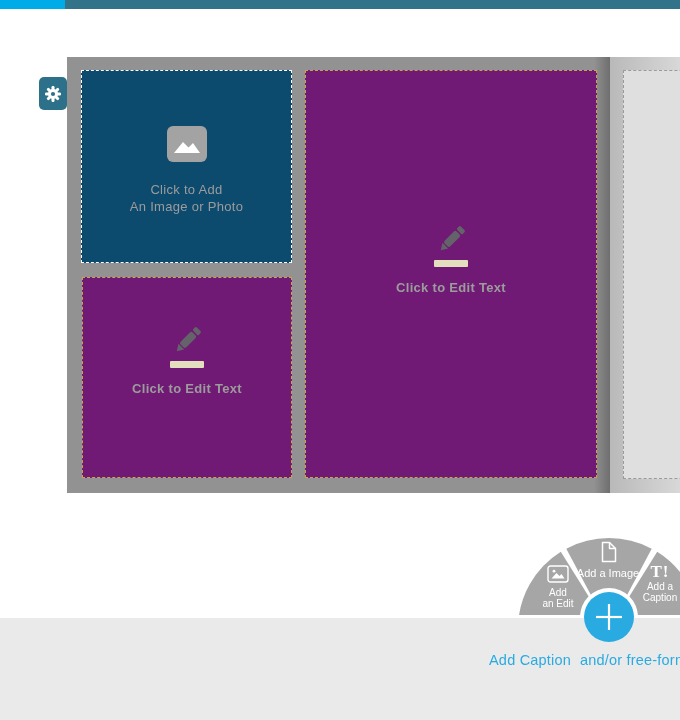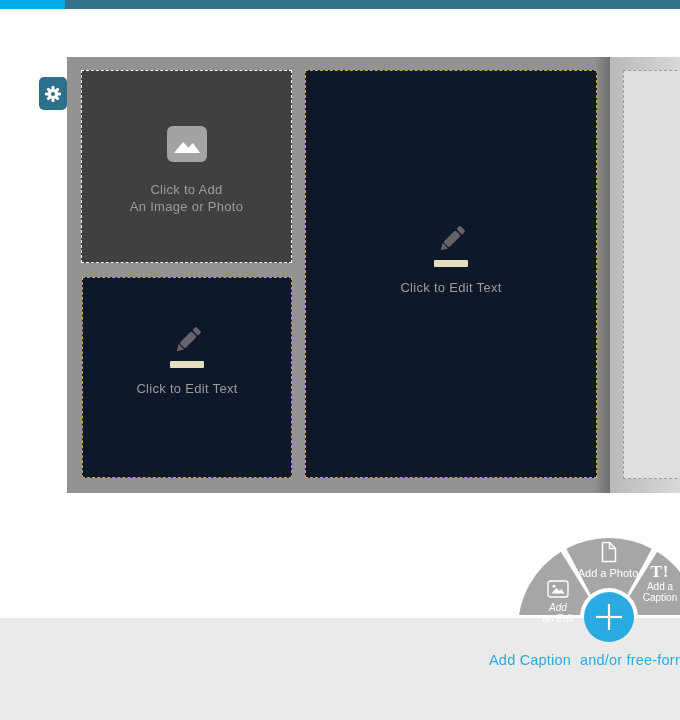--- a/index.html
+++ b/index.html
@@ -16,37 +16,37 @@
   .page1{position:absolute;left:67px;top:57px;width:543px;height:436px;background:#929292;}
   .spine{position:absolute;left:594px;top:57px;width:16px;height:436px;
          background:linear-gradient(to right,#929292,#6e6e6e);}
   .page2{position:absolute;left:610px;top:57px;width:70px;height:436px;
          background:linear-gradient(to right,#b9b9b9,#d8d8d8);}
   .page2-slot{position:absolute;left:623px;top:70px;width:75px;height:409px;background:#dfdfdf;
               border:1px dashed #9a9a9a;box-sizing:border-box;cursor:pointer;}
   
   .slot{position:absolute;box-sizing:border-box;display:flex;flex-direction:column;
         align-items:center;justify-content:center;text-align:center;cursor:pointer;}
-  .photo-slot{left:81px;top:70px;width:211px;height:193px;background:#404040;
+  .photo-slot{left:81px;top:70px;width:211px;height:193px;background:#0c4a6e;
               border:1px dashed #ffffff;padding-top:8px;}
-  .text-slot{background:#0f172a;border:1px dashed #c9a548;}
+  .text-slot{background:#701a75;border:1px dashed #c9a548;font-weight:bold;}
   .text-slot-small{left:82px;top:277px;width:210px;height:201px;padding-bottom:34px;}
   .text-slot-large{left:305px;top:70px;width:292px;height:408px;padding-bottom:28px;}
   .slot-text{color:#9c9c9c;font-size:13px;line-height:17px;letter-spacing:.3px;}
   .photo-slot .slot-text{margin-top:19px;}
   .underline-bar{width:34px;height:7px;background:#e3debe;border-radius:1px;margin-top:2px;}
   .text-slot .slot-text{margin-top:12px;}
   
   .band{position:absolute;left:0;top:618px;width:680px;height:102px;background:#eaeaea;z-index:1;}
   
   .fan{position:absolute;left:518px;top:538px;z-index:2;}
   .wedge-item{position:absolute;z-index:3;text-align:center;color:#fff;cursor:pointer;}
   .wedge-label{font-size:10px;line-height:11px;color:#fff;}
   .wedge-label-lg{font-size:11px;line-height:12px;color:#fff;}
-  .menu-add-image{left:528px;top:580px;width:60px;font-style:italic;}
+  .menu-add-image{left:528px;top:565px;width:60px;}
   .menu-add-page{left:568px;top:541px;width:80px;}
   .menu-add-caption{left:630px;top:562px;width:60px;}
   .ticon{font-family:"Liberation Serif",serif;font-weight:bold;font-size:17px;line-height:19px;
          color:#fff;letter-spacing:1px;display:block;}
   .plus-btn{position:absolute;left:584px;top:592px;width:50px;height:50px;border-radius:50%;
             background:#29abe2;display:flex;align-items:center;justify-content:center;z-index:4;cursor:pointer;}
   
   .footer-text{position:absolute;left:489px;top:652px;z-index:2;white-space:nowrap;
                font-size:14.5px;color:#29abe2;letter-spacing:.2px;}
   .footer-tail{margin-left:9px;}
@@ -133,21 +133,21 @@
       <div>Add</div>
       <div>an Edit</div>
     </div>
   </div>
 
   <div class="wedge-item menu-add-page">
     <svg width="18" height="22" viewBox="0 0 18 22">
       <path d="M3.5 1.5 H10.5 L16.5 7.5 V20.5 H3.5 Z" fill="none" stroke="#ffffff" stroke-width="1.5" stroke-linejoin="round"></path>
       <path d="M10.5 1.5 V7.5 H16.5" fill="none" stroke="#ffffff" stroke-width="1.5" stroke-linejoin="round"></path>
     </svg>
-    <div class="wedge-label-lg">Add a Photo</div>
+    <div class="wedge-label-lg">Add a Image</div>
   </div>
 
   <div class="wedge-item menu-add-caption">
     <span class="ticon">T!</span>
     <div class="wedge-label">
       <div>Add a</div>
       <div>Caption</div>
     </div>
   </div>
 

